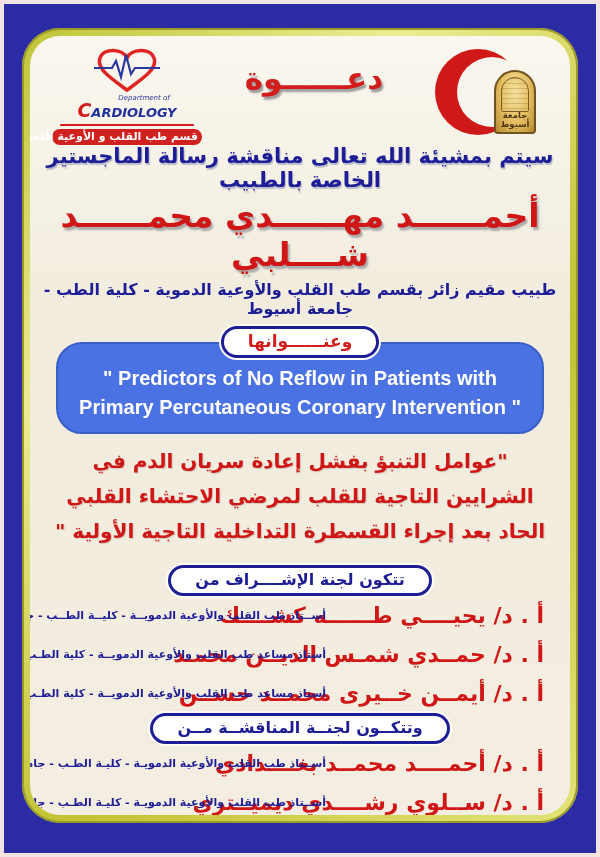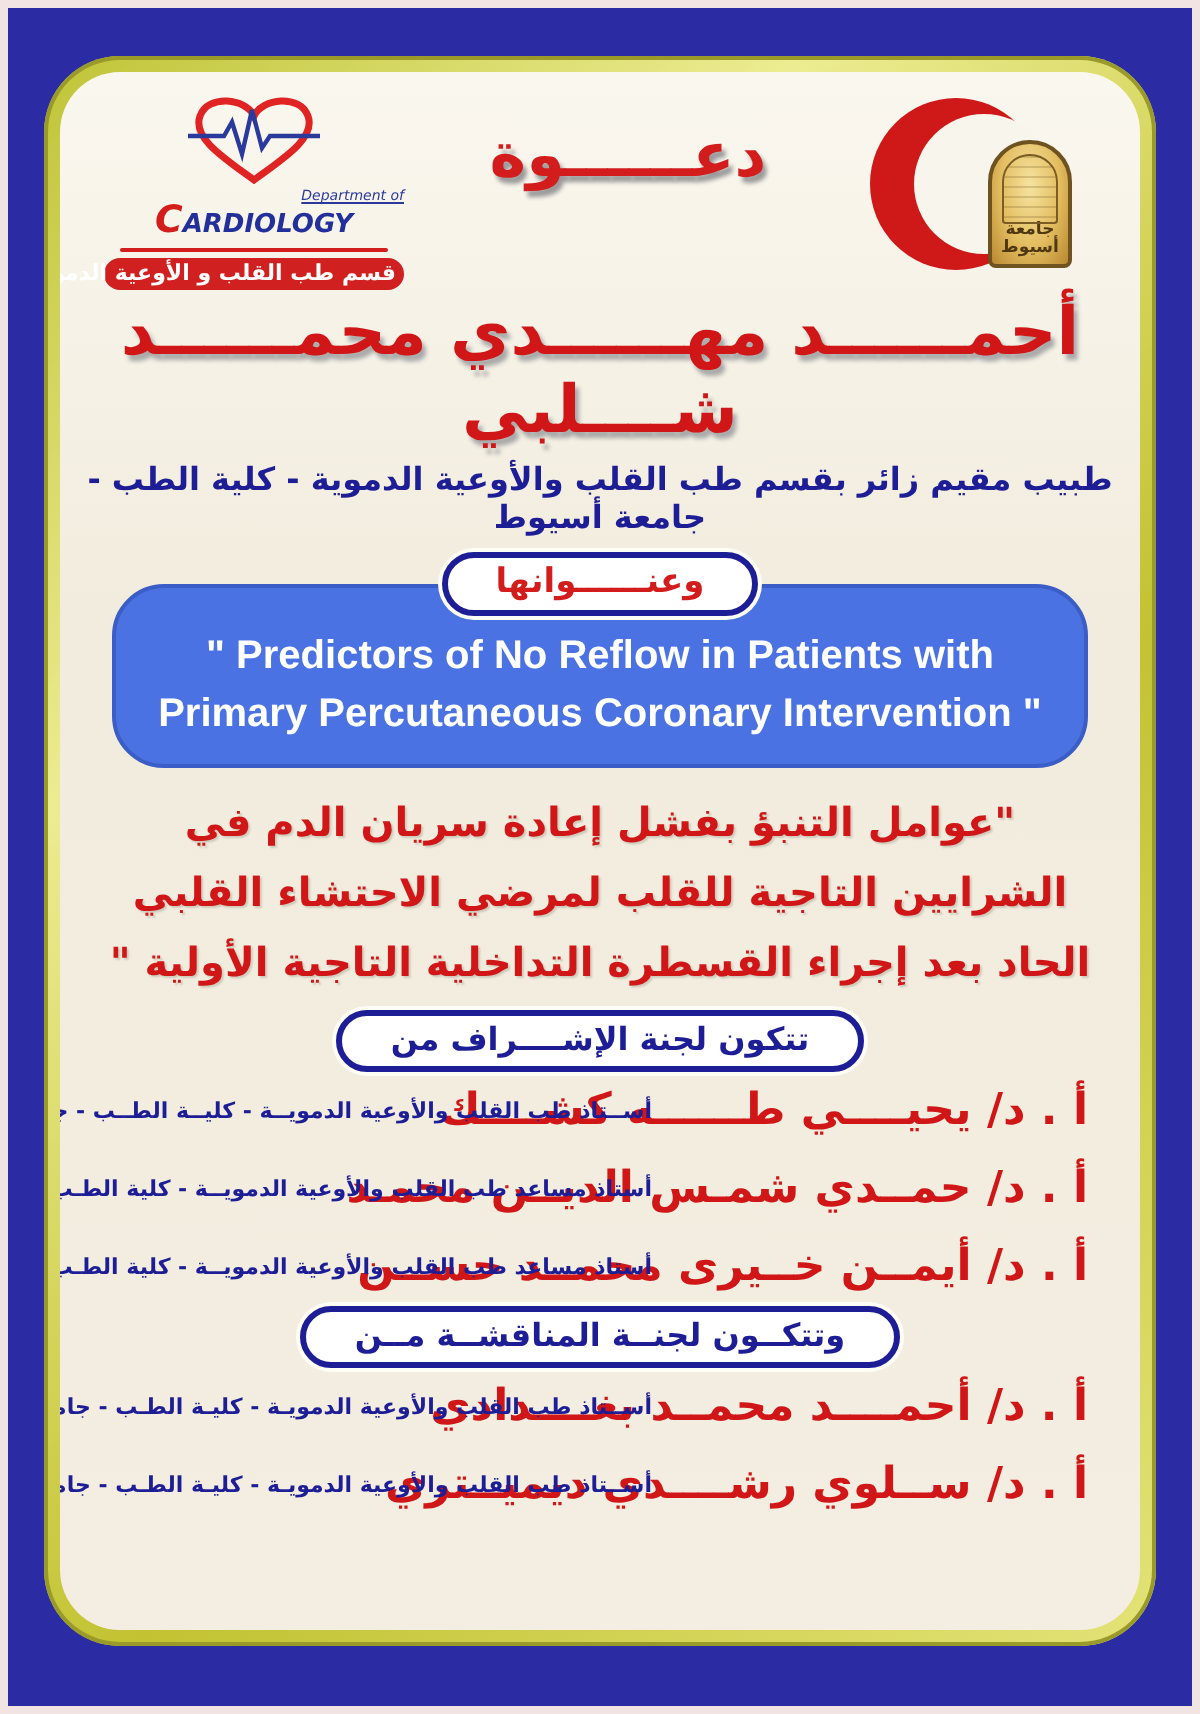--- a/index.html
+++ b/index.html
@@ -21,21 +21,21 @@
     border-radius:30px;overflow:hidden;
     display:flex;flex-direction:column;
   }
   
   .header{display:flex;justify-content:space-between;align-items:flex-start;padding:10px 20px 0 22px;height:96px;}
   .invite-banner{
     margin-top:14px;font-size:31px;font-weight:bold;color:#d31c1c;
     text-shadow:2px 3px 2px #9a9a9a;direction:rtl;letter-spacing:1px;
   }
   .logo-cardio{width:150px;text-align:center;line-height:1;}
-  .dept-small{font-size:7px;color:#2a3a9c;font-style:italic;text-align:right;margin:0 0 0 34px;text-decoration:underline;}
+  .dept-small{font-size:7px;color:#2a3a9c;font-style:italic;text-align:center;margin:0 0 0 34px;}
   .dept-name{font-size:13px;font-weight:bold;font-style:italic;color:#23309c;text-align:center;}
   .dept-name::first-letter{color:#d31c1c;font-size:1.45em;}
   .redline{height:2px;background:#d31c1c;margin:3px 8px 3px 8px;border-radius:2px;}
   .ribbon{
     background:#d02020;color:#fff;font-size:11px;font-weight:bold;
     border-radius:9px;padding:2px 4px 3px;direction:rtl;white-space:nowrap;
   }
   .logo-univ{position:relative;width:124px;height:92px;}
   .emblem{
     position:absolute;right:14px;top:24px;width:42px;height:64px;
@@ -114,35 +114,36 @@
         <svg width="124" height="92" viewBox="0 0 124 92">
           <circle cx="52" cy="46" r="43" fill="#cf1818"></circle>
           <circle cx="66" cy="46" r="35" fill="#f8f5ec"></circle>
         </svg>
         <div class="emblem">
           <span>جامعة أسيوط</span>
         </div>
       </div>
     </div>
 
+    <div class="intro-line">سيتم بمشيئة الله تعالى مناقشة رسالة الماجستير الخاصة بالطبيب</div>
     <div class="candidate-name">أحمــــــد مهــــــدي محمــــــد شــــلبي</div>
     <div class="candidate-title">طبيب مقيم زائر بقسم  طب القلب والأوعية الدموية - كلية الطب - جامعة أسيوط</div>
 
     <div class="pill-wrap pill-title">
       <span class="pill red">وعنــــــوانها</span>
     </div>
 
     <div class="en-box">
       <div>" Predictors of No Reflow in Patients with</div>
       <div>Primary Percutaneous Coronary Intervention "</div>
     </div>
 
     <div class="ar-title">"عوامل التنبؤ بفشل إعادة سريان الدم في الشرايين التاجية للقلب لمرضي الاحتشاء القلبي الحاد بعد إجراء القسطرة التداخلية التاجية الأولية "</div>
 
-    <div class="pill-wrap" style="margin-top:6px;">
+    <div class="pill-wrap" style="margin-top:16px;">
       <span class="pill blue">تتكون لجنة الإشــــراف من</span>
     </div>
 
     <div class="member-row">
       <span class="member-name">أ . د/  يحيــــي طــــــه كشــــك</span>
       <span class="member-title">أســتاذ طب القلب والأوعية الدمويــة - كليــة الطــب - جامعــة أســيوط</span>
     </div>
     <div class="member-row">
       <span class="member-name">أ . د/  حمــدي شمـس الديــن محمـد</span>
       <span class="member-title">أستاذ مساعد طب القلب والأوعية الدمويــة - كلية الطـب - جامعة أسيوط</span>

